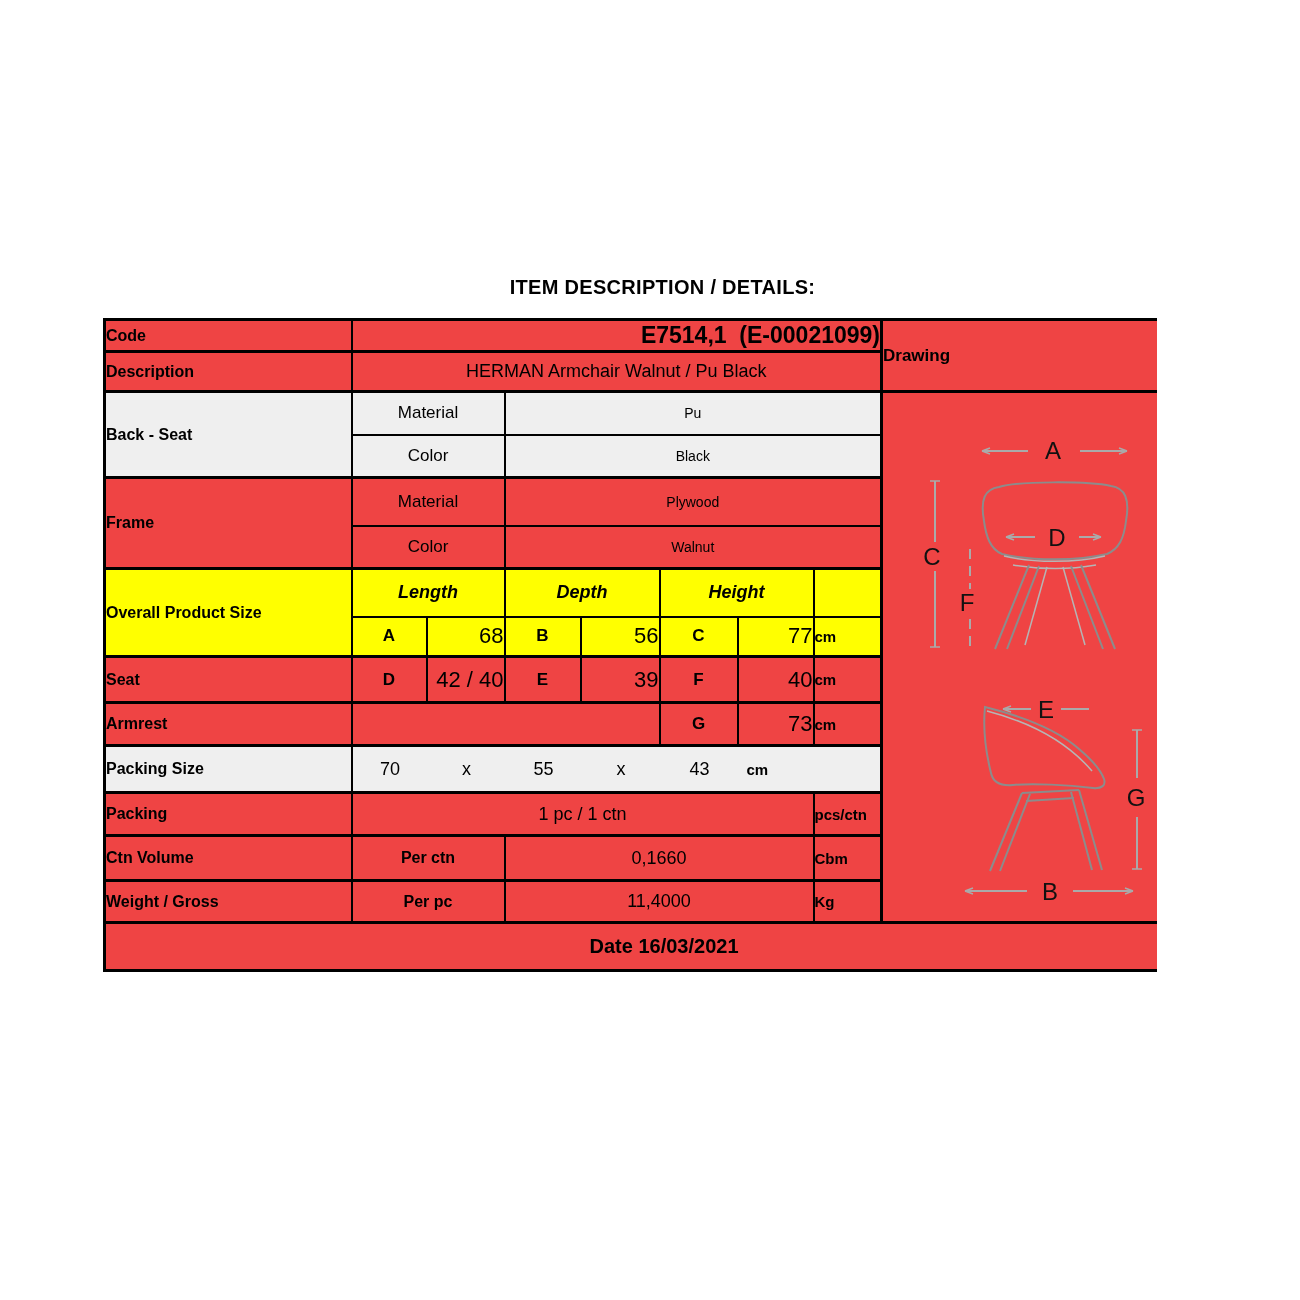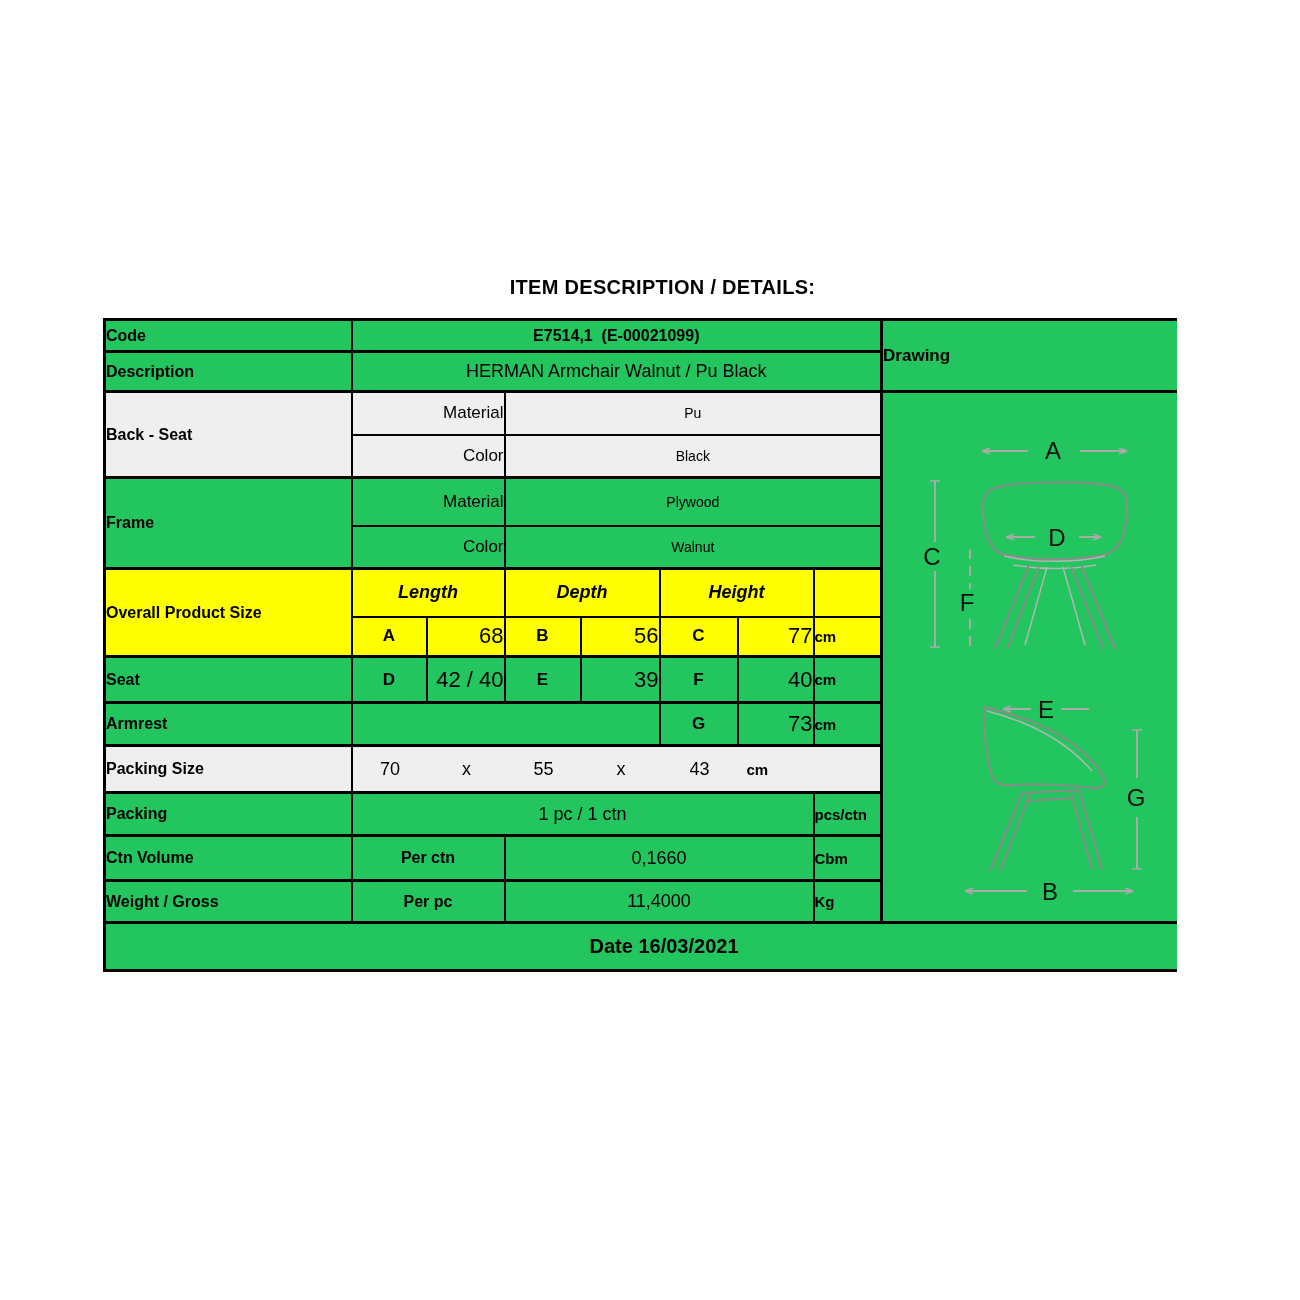--- a/index.html
+++ b/index.html
@@ -3,49 +3,48 @@
 <meta charset="utf-8">
 <style>
   html,body{margin:0;padding:0;background:#ffffff;}
   .page{
     position:relative;
     width:1157px;height:1300px;
     background:#ffffff;
     font-family:"Liberation Sans", sans-serif;
     color:#000;
     overflow:hidden;
-    padding-left:20px;
   }
   .doc-title{
     position:absolute;
     left:103px;top:276px;width:1119px;
     text-align:center;
     font-size:20px;font-weight:bold;
     letter-spacing:0.3px;
   }
   table.spec{
     position:absolute;
     left:103px;top:318px;
     border-collapse:collapse;
     table-layout:fixed;
     width:1119px;
-    background:#22c55e;
+    background:#ef4444;
     border:3px solid #000;
   }
   table.spec td, table.spec th{
     border:2px solid #000;
     padding:0;
     vertical-align:middle;
     overflow:hidden;
   }
   tr.sect > td, tr.sect > th{ border-top:3px solid #000; }
   .lbl{ font-size:16px;font-weight:bold;text-align:left;padding-left:6px; }
-  .sub{ font-size:17px;font-weight:normal;text-align:right;padding-left:6px; }
+  .sub{ font-size:17px;font-weight:normal;text-align:center;padding-left:6px; }
   .val{ font-size:14px;text-align:center; }
-  .code-val{ font-size:16px;font-weight:bold;text-align:center;white-space:pre; }
+  .code-val{ font-size:23px;font-weight:bold;text-align:right;white-space:pre; }
   .desc-val{ font-size:18px;text-align:center; }
   .hdr{ font-size:18px;font-weight:bold;text-align:center;font-style:italic; }
   .letter{ font-size:17px;font-weight:bold;text-align:center; }
   .num{ font-size:22px;text-align:right; }
   .unit{ font-size:15px;font-weight:bold;text-align:left;padding-left:5px; }
   .per{ font-size:16px;font-weight:bold;text-align:center; }
   .date-cell{ font-size:20px;font-weight:bold;text-align:center; }
   .drawhead{ font-size:17px;font-weight:bold;border-left:3px solid #000 !important; }
   .drawcell{ border-left:3px solid #000 !important; vertical-align:top; }
   .gray{ background:#efefef; }

